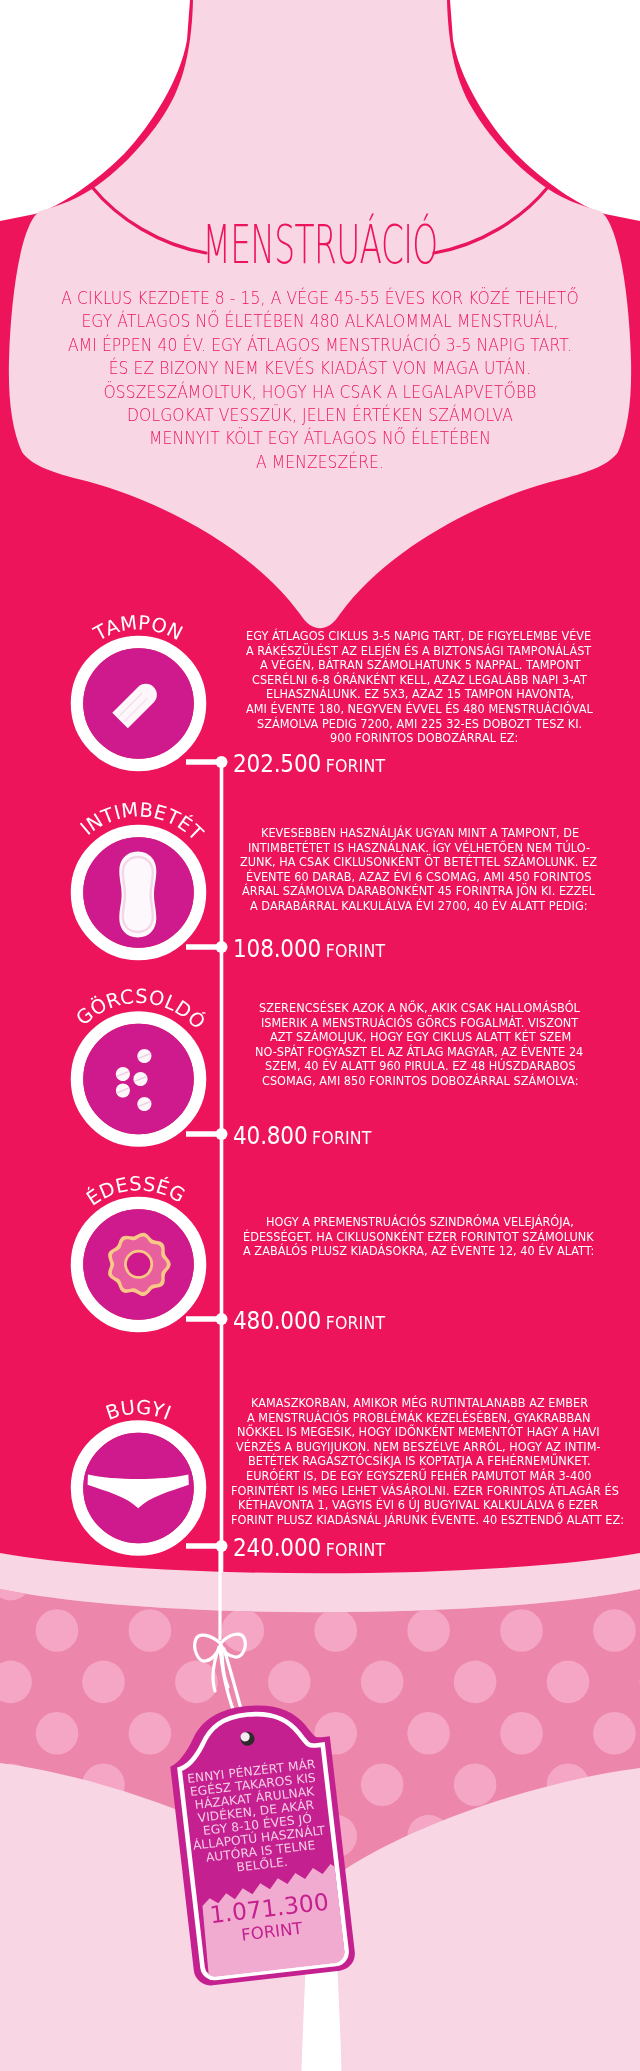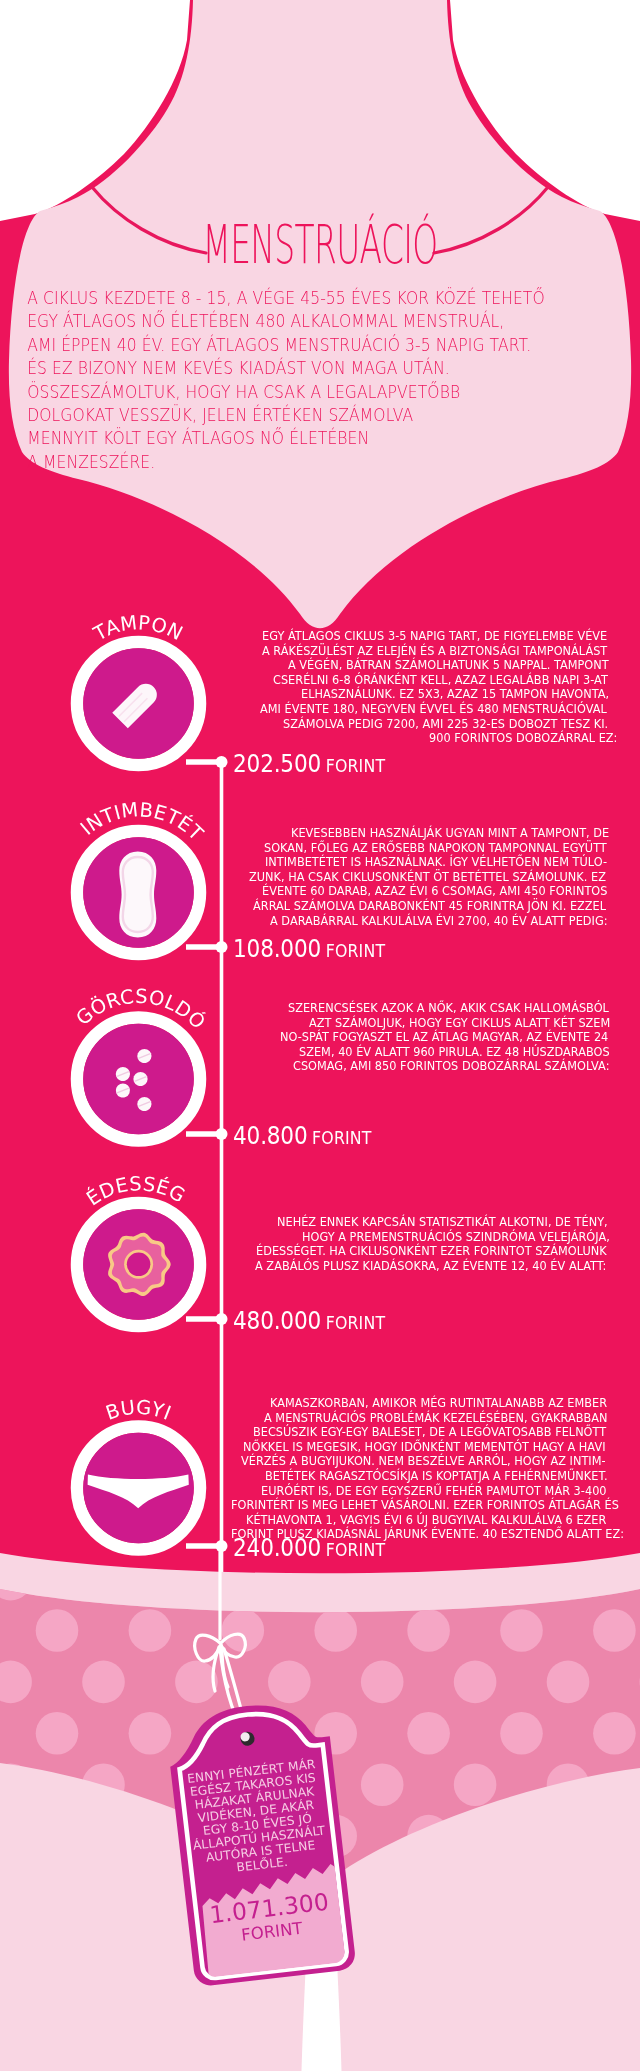--- a/index.html
+++ b/index.html
@@ -4,27 +4,27 @@
 <title>Menstruáció infografika</title>
 <style>
   html,body{margin:0;padding:0;background:#ffffff;}
   body{width:640px;height:2071px;overflow:hidden;font-family:"Liberation Sans",sans-serif;}
   #page{position:relative;width:640px;height:2071px;overflow:hidden;background:#ffffff;}
   #bg{position:absolute;left:0;top:0;width:640px;height:2071px;}
   .abs{position:absolute;}
   #title{left:0;top:218px;width:640px;text-align:center;font-family:"DejaVu Sans",sans-serif;
     font-size:53px;font-weight:300;letter-spacing:-1px;color:#ED145B;line-height:54px;
     transform:scaleX(0.62);}
-  #intro{left:0;top:287px;width:640px;font-family:"DejaVu Sans",sans-serif;
+  #intro{left:0;top:287px;width:640px;text-align:center;font-family:"DejaVu Sans",sans-serif;
     font-size:17px;font-weight:300;letter-spacing:0.1px;color:#ED145B;line-height:23.4px;}
   #intro div{transform:scaleX(0.915);}
 
   .sec-body{position:absolute;left:231px;width:400px;font-family:"DejaVu Sans",sans-serif;
     font-size:12.1px;font-weight:400;color:#ffffff;line-height:14.6px;letter-spacing:0.02px;
-    text-align:right;white-space:nowrap;}
+    text-align:center;white-space:nowrap;}
   .sec-body span{display:inline-block;transform:scaleX(0.935);transform-origin:left center;}
   .amount{position:absolute;left:233px;font-family:"DejaVu Sans",sans-serif;color:#ffffff;
     white-space:nowrap;transform-origin:left top;transform:scaleX(0.90);}
   .amount .num{font-size:24px;font-weight:400;letter-spacing:-0.2px;}
   .amount .cur{font-size:17.5px;font-weight:400;letter-spacing:0.2px;}
 </style>
 </head>
 <body>
 
 <div id="page">
@@ -284,50 +284,48 @@
       <div><span>CSERÉLNI 6-8 ÓRÁNKÉNT KELL, AZAZ LEGALÁBB NAPI 3-AT</span></div>
       <div><span>ELHASZNÁLUNK. EZ 5X3, AZAZ 15 TAMPON HAVONTA,</span></div>
       <div><span>AMI ÉVENTE 180, NEGYVEN ÉVVEL ÉS 480 MENSTRUÁCIÓVAL</span></div>
       <div><span>SZÁMOLVA PEDIG 7200, AMI 225 32-ES DOBOZT TESZ KI.</span></div>
       <div><span>900 FORINTOS DOBOZÁRRAL EZ:</span></div>
     </div>
   <div class="amount" style="top:750px"><span class="num">202.500</span> <span class="cur">FORINT</span></div>
 
   <div class="sec-body" style="top:826px">
       <div><span>KEVESEBBEN HASZNÁLJÁK UGYAN MINT A TAMPONT, DE</span></div>
-      <div><span>SOKAN, FŐLEG AZ ERŐSEBB NAPOKON TAMPONNAL EGYÜTT</span></div>
       <div><span>INTIMBETÉTET IS HASZNÁLNAK. ÍGY VÉLHETŐEN NEM TÚLO-</span></div>
       <div><span>ZUNK, HA CSAK CIKLUSONKÉNT ÖT BETÉTTEL SZÁMOLUNK. EZ</span></div>
       <div><span>ÉVENTE 60 DARAB, AZAZ ÉVI 6 CSOMAG, AMI 450 FORINTOS</span></div>
       <div><span>ÁRRAL SZÁMOLVA DARABONKÉNT 45 FORINTRA JÖN KI. EZZEL</span></div>
       <div><span>A DARABÁRRAL KALKULÁLVA ÉVI 2700, 40 ÉV ALATT PEDIG:</span></div>
     </div>
   <div class="amount" style="top:935px"><span class="num">108.000</span> <span class="cur">FORINT</span></div>
 
   <div class="sec-body" style="top:1001px">
       <div><span>SZERENCSÉSEK AZOK A NŐK, AKIK CSAK HALLOMÁSBÓL</span></div>
+      <div><span>ISMERIK A MENSTRUÁCIÓS GÖRCS FOGALMÁT. VISZONT</span></div>
       <div><span>AZT SZÁMOLJUK, HOGY EGY CIKLUS ALATT KÉT SZEM</span></div>
       <div><span>NO-SPÁT FOGYASZT EL AZ ÁTLAG MAGYAR, AZ ÉVENTE 24</span></div>
       <div><span>SZEM, 40 ÉV ALATT 960 PIRULA. EZ 48 HÚSZDARABOS</span></div>
       <div><span>CSOMAG, AMI 850 FORINTOS DOBOZÁRRAL SZÁMOLVA:</span></div>
     </div>
   <div class="amount" style="top:1122px"><span class="num">40.800</span> <span class="cur">FORINT</span></div>
 
   <div class="sec-body" style="top:1215px">
-      <div><span>NEHÉZ ENNEK KAPCSÁN STATISZTIKÁT ALKOTNI, DE TÉNY,</span></div>
       <div><span>HOGY A PREMENSTRUÁCIÓS SZINDRÓMA VELEJÁRÓJA,</span></div>
       <div><span>ÉDESSÉGET. HA CIKLUSONKÉNT EZER FORINTOT SZÁMOLUNK</span></div>
       <div><span>A ZABÁLÓS PLUSZ KIADÁSOKRA, AZ ÉVENTE 12, 40 ÉV ALATT:</span></div>
     </div>
   <div class="amount" style="top:1307px"><span class="num">480.000</span> <span class="cur">FORINT</span></div>
 
   <div class="sec-body" style="top:1396px">
       <div><span>KAMASZKORBAN, AMIKOR MÉG RUTINTALANABB AZ EMBER</span></div>
       <div><span>A MENSTRUÁCIÓS PROBLÉMÁK KEZELÉSÉBEN, GYAKRABBAN</span></div>
-      <div><span>BECSÚSZIK EGY-EGY BALESET, DE A LEGÓVATOSABB FELNŐTT</span></div>
       <div><span>NŐKKEL IS MEGESIK, HOGY IDŐNKÉNT MEMENTÓT HAGY A HAVI</span></div>
       <div><span>VÉRZÉS A BUGYIJUKON. NEM BESZÉLVE ARRÓL, HOGY AZ INTIM-</span></div>
       <div><span>BETÉTEK RAGASZTÓCSÍKJA IS KOPTATJA A FEHÉRNEMŰNKET.</span></div>
       <div><span>EURÓÉRT IS, DE EGY EGYSZERŰ FEHÉR PAMUTOT MÁR 3-400</span></div>
       <div><span>FORINTÉRT IS MEG LEHET VÁSÁROLNI. EZER FORINTOS ÁTLAGÁR ÉS</span></div>
       <div><span>KÉTHAVONTA 1, VAGYIS ÉVI 6 ÚJ BUGYIVAL KALKULÁLVA 6 EZER</span></div>
       <div><span>FORINT PLUSZ KIADÁSNÁL JÁRUNK ÉVENTE. 40 ESZTENDŐ ALATT EZ:</span></div>
     </div>
   <div class="amount" style="top:1534px"><span class="num">240.000</span> <span class="cur">FORINT</span></div>
 

